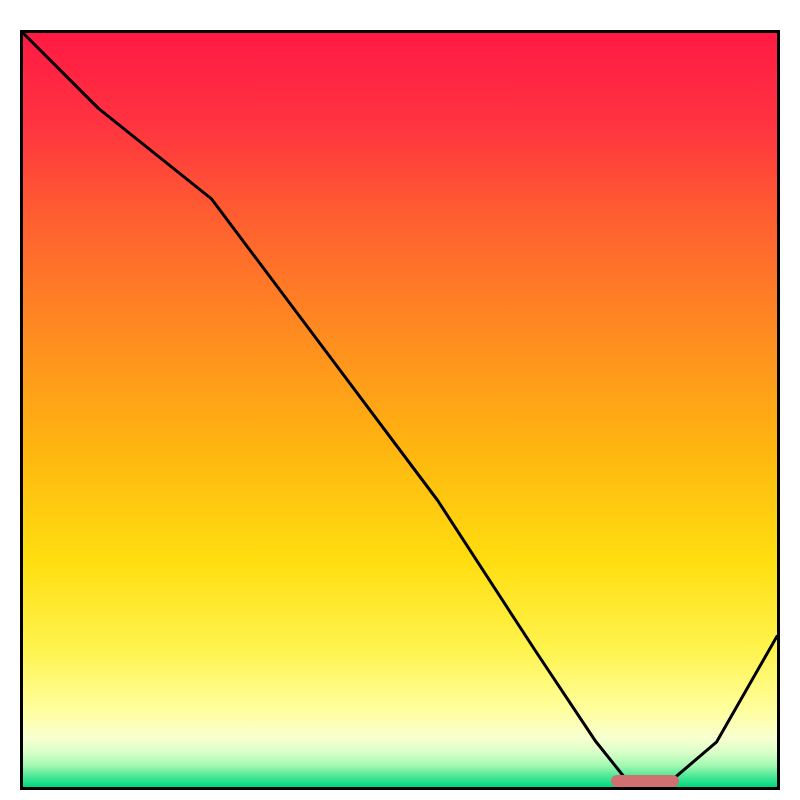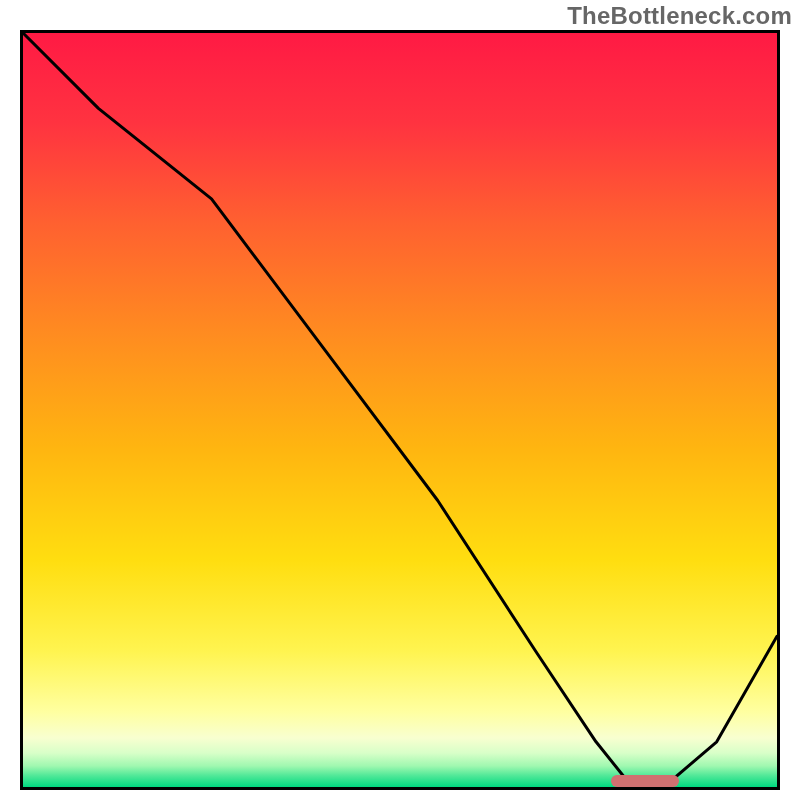--- a/index.html
+++ b/index.html
@@ -47,21 +47,20 @@
     position: absolute;
     height: 12px;
     background: #d07070;
     border-radius: 6px;
   }
 </style>
 </head>
 <body>
 <div class="container">
 
-  <div class="watermark">TheBottleneck.com</div>
 
   <div class="plot-frame">
     <svg class="gradient-bg" viewBox="0 0 754 754" preserveAspectRatio="none" width="754" height="754">
       <defs>
         <linearGradient id="bgGrad" x1="0" y1="0" x2="0" y2="1">
 
         <stop offset="0%" stop-color="#ff1a44"></stop>
             <stop offset="12%" stop-color="#ff3340"></stop>
             <stop offset="25%" stop-color="#ff6030"></stop>
             <stop offset="40%" stop-color="#ff8c20"></stop>

